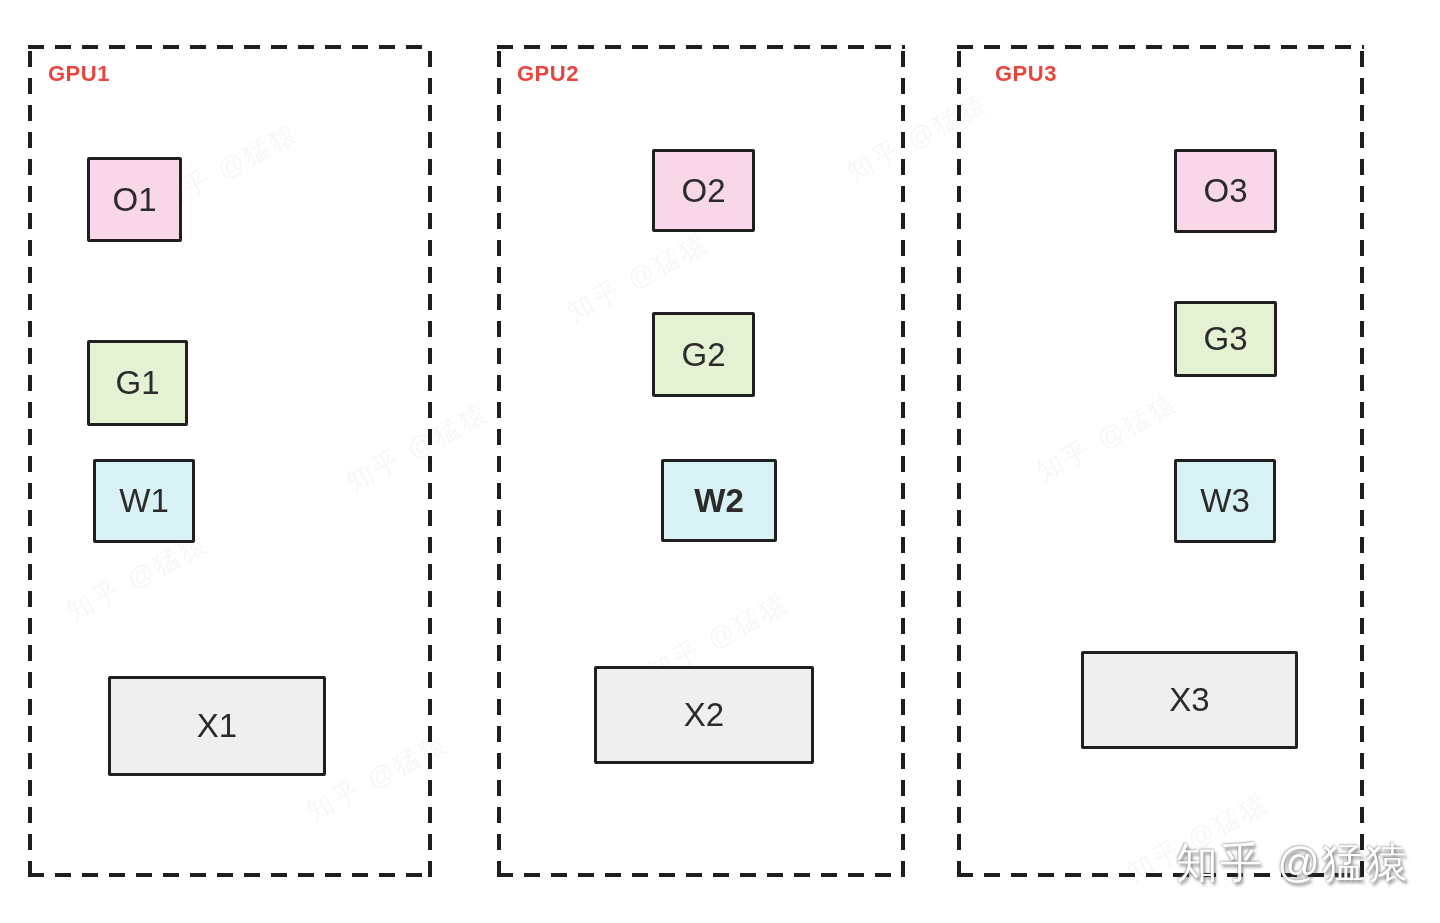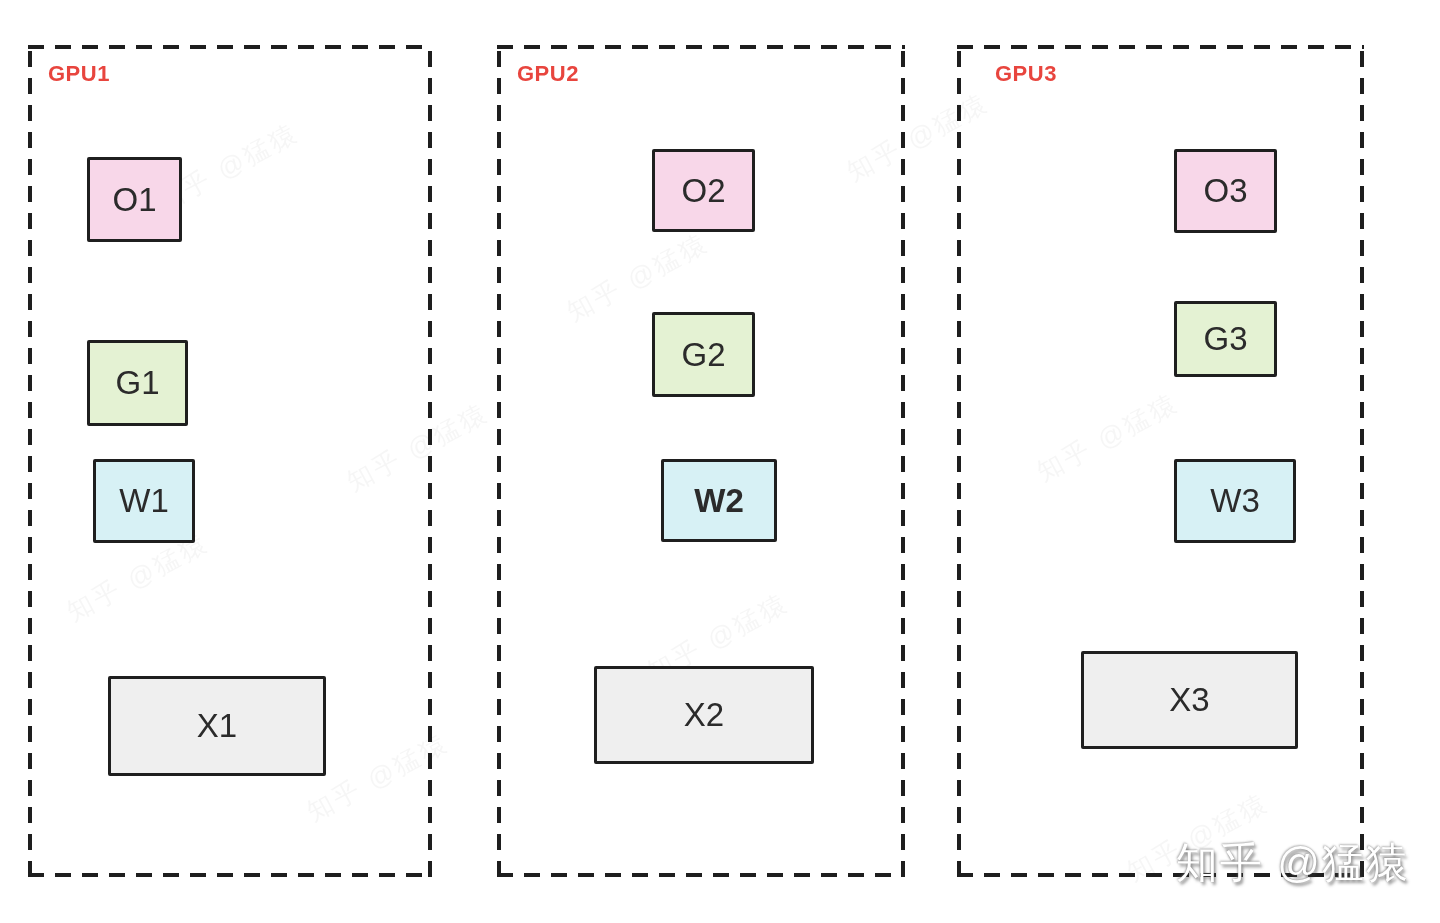--- a/index.html
+++ b/index.html
@@ -65,21 +65,21 @@
 
   
   .n-o2 { left: 155px; top: 104px; width: 103px; height: 83px; }
   .n-g2 { left: 155px; top: 267px; width: 103px; height: 85px; }
   .n-w2 { left: 164px; top: 414px; width: 116px; height: 83px; font-weight: bold; }
   .n-x2 { left: 97px;  top: 621px; width: 220px; height: 98px; }
 
   
   .n-o3 { left: 217px; top: 104px;  width: 103px; height: 84px; }
   .n-g3 { left: 217px; top: 256px; width: 103px; height: 76px; }
-  .n-w3 { left: 217px; top: 414px; width: 122px; height: 84px; }
+  .n-w3 { left: 217px; top: 414px; width: 102px; height: 84px; }
   .n-x3 { left: 124px; top: 606px; width: 217px; height: 98px; }
 
   
   .bg-wm {
     position: absolute;
     font-size: 26px;
     color: rgba(110, 110, 110, 0.06);
     transform: rotate(-28deg);
     white-space: nowrap;
     pointer-events: none;

